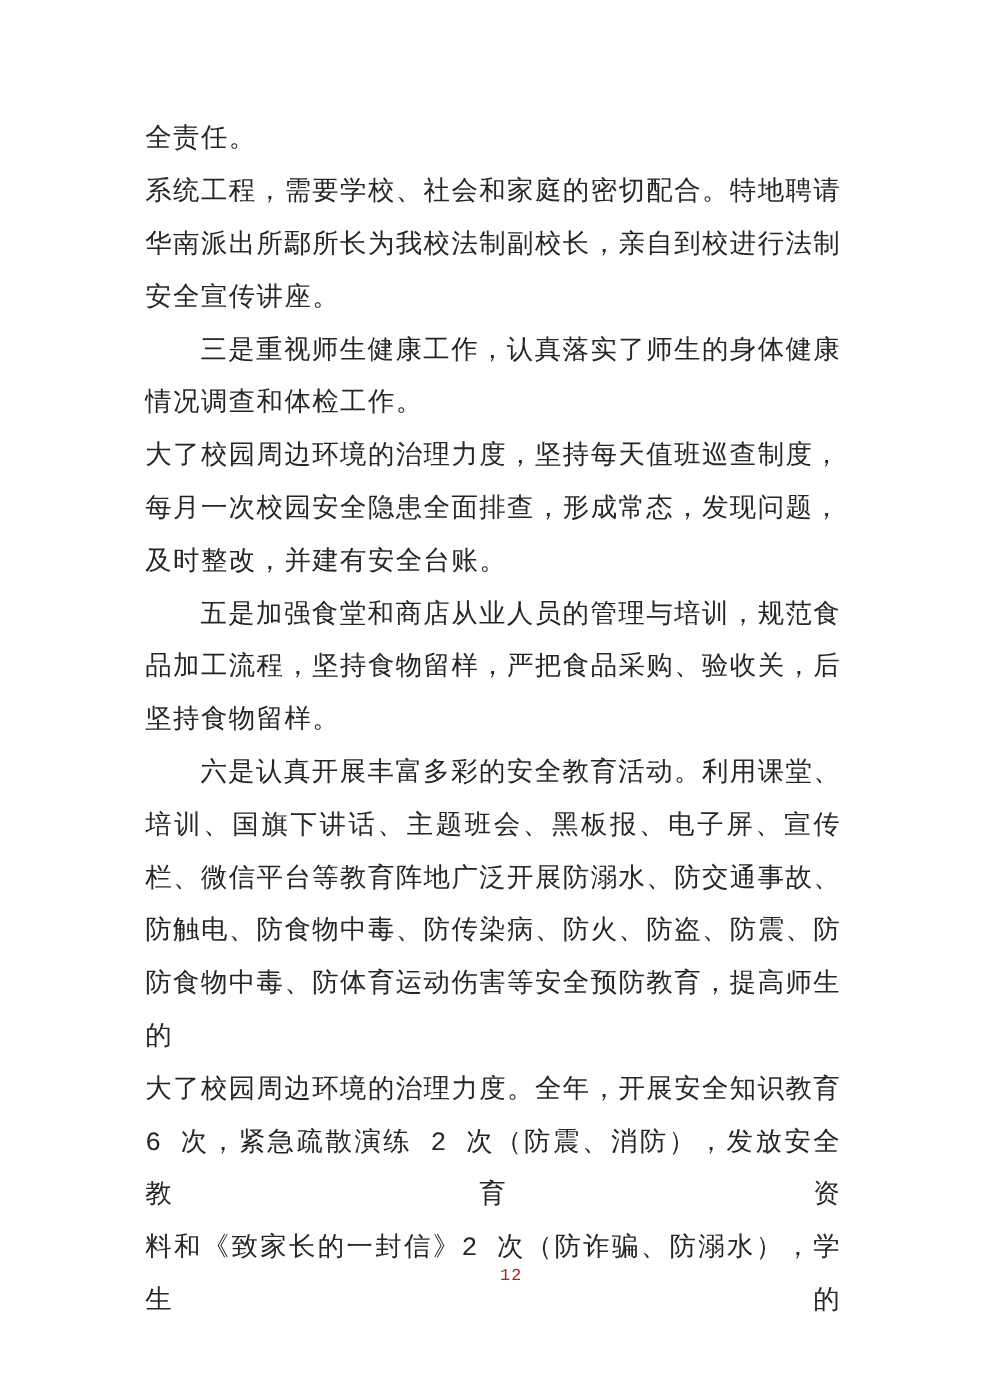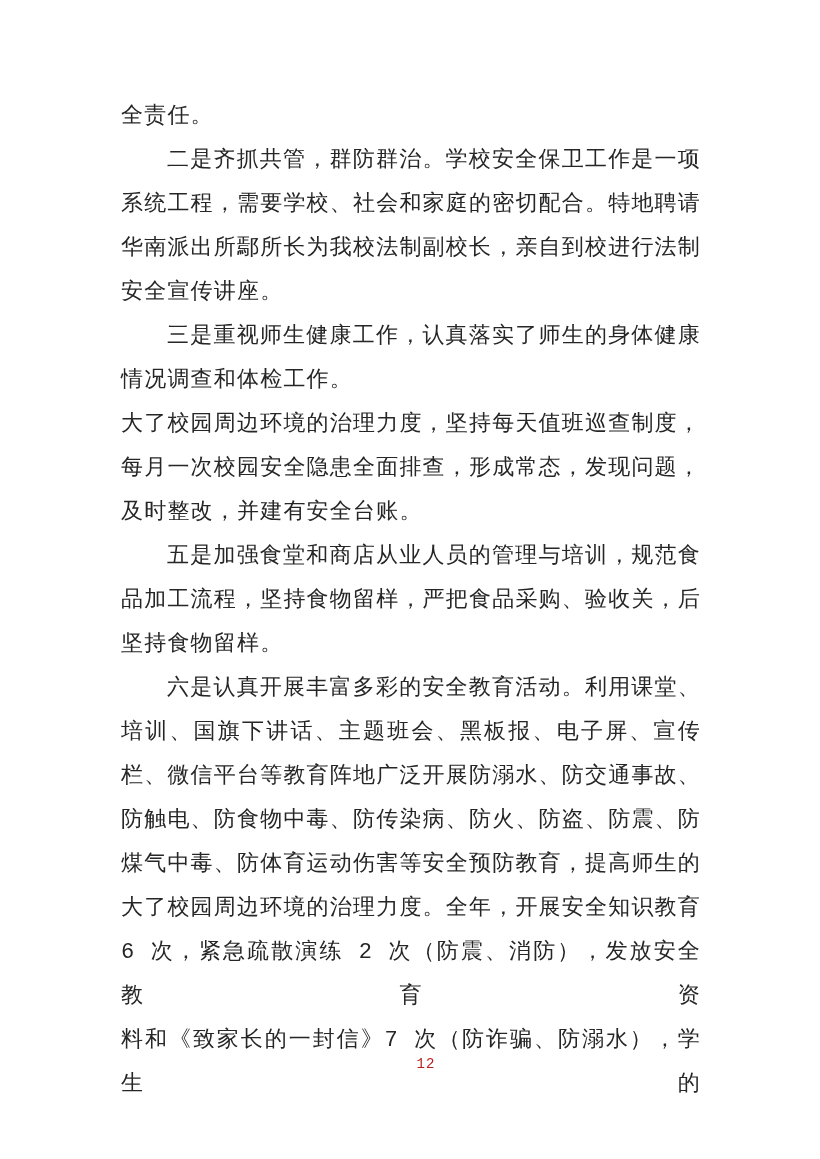--- a/index.html
+++ b/index.html
@@ -49,35 +49,34 @@
     margin-left: 16px;
   }
 </style>
 </head>
 <body>
 
 <div class="page">
   <div class="content">
 
   <div class="line">全责任。</div>
-      <div class="line fill indent">二是齐抓共管，群防群治。学校安全保卫工作是一项</div>
       <div class="line fill">系统工程，需要学校、社会和家庭的密切配合。特地聘请</div>
       <div class="line fill">华南派出所鄢所长为我校法制副校长，亲自到校进行法制</div>
       <div class="line">安全宣传讲座。</div>
       <div class="line fill indent">三是重视师生健康工作，认真落实了师生的身体健康</div>
       <div class="line">情况调查和体检工作。</div>
       <div class="line fill">大了校园周边环境的治理力度，坚持每天值班巡查制度，</div>
       <div class="line fill">每月一次校园安全隐患全面排查，形成常态，发现问题，</div>
       <div class="line">及时整改，并建有安全台账。</div>
       <div class="line fill indent">五是加强食堂和商店从业人员的管理与培训，规范食</div>
       <div class="line fill">品加工流程，坚持食物留样，严把食品采购、验收关，后</div>
       <div class="line">坚持食物留样。</div>
       <div class="line fill indent">六是认真开展丰富多彩的安全教育活动。利用课堂、</div>
       <div class="line fill">培训、国旗下讲话、主题班会、黑板报、电子屏、宣传</div>
       <div class="line fill">栏、微信平台等教育阵地广泛开展防溺水、防交通事故、</div>
       <div class="line fill">防触电、防食物中毒、防传染病、防火、防盗、防震、防</div>
-      <div class="line fill">煤气中毒、防体育运动伤害等安全预防教育，提高师生的</div>
+      <div class="line fill">防食物中毒、防体育运动伤害等安全预防教育，提高师生的</div>
       <div class="line fill">大了校园周边环境的治理力度。全年，开展安全知识教育</div>
       <div class="line fill">6 次，紧急疏散演练 2 次（防震、消防），发放安全教育资</div>
-      <div class="line fill">料和《致家长的一封信》7 次（防诈骗、防溺水），学生的</div>
+      <div class="line fill">料和《致家长的一封信》2 次（防诈骗、防溺水），学生的</div>
     </div>
   <div class="page-number">12</div>
 </div>
 
 </body></html>

